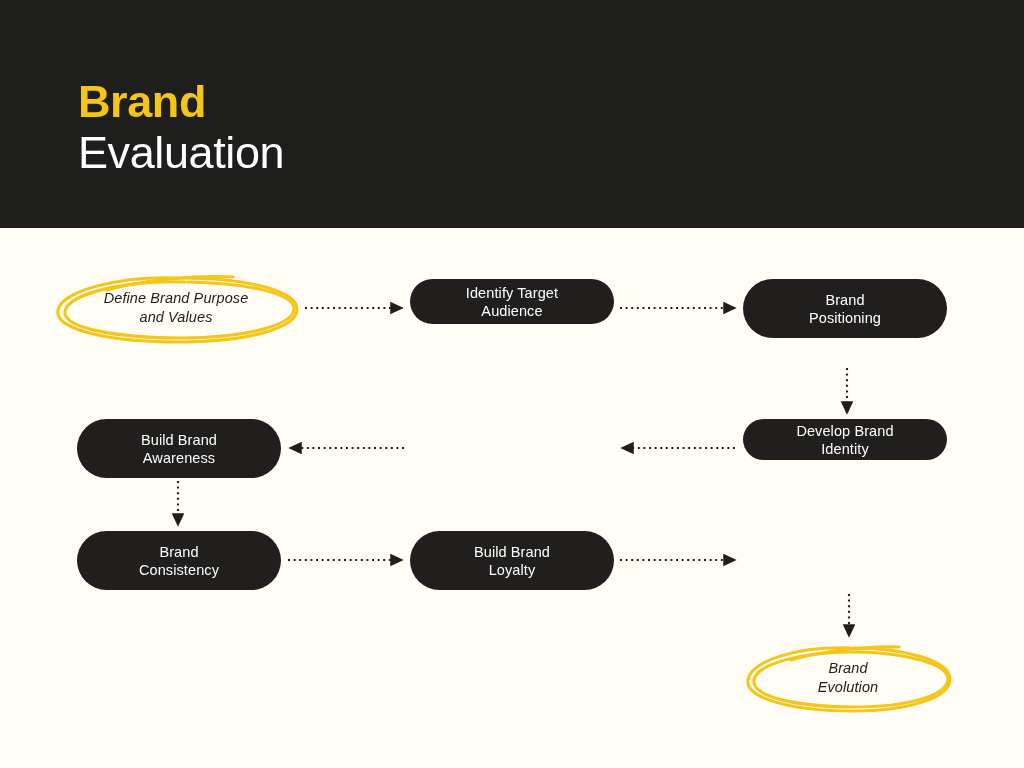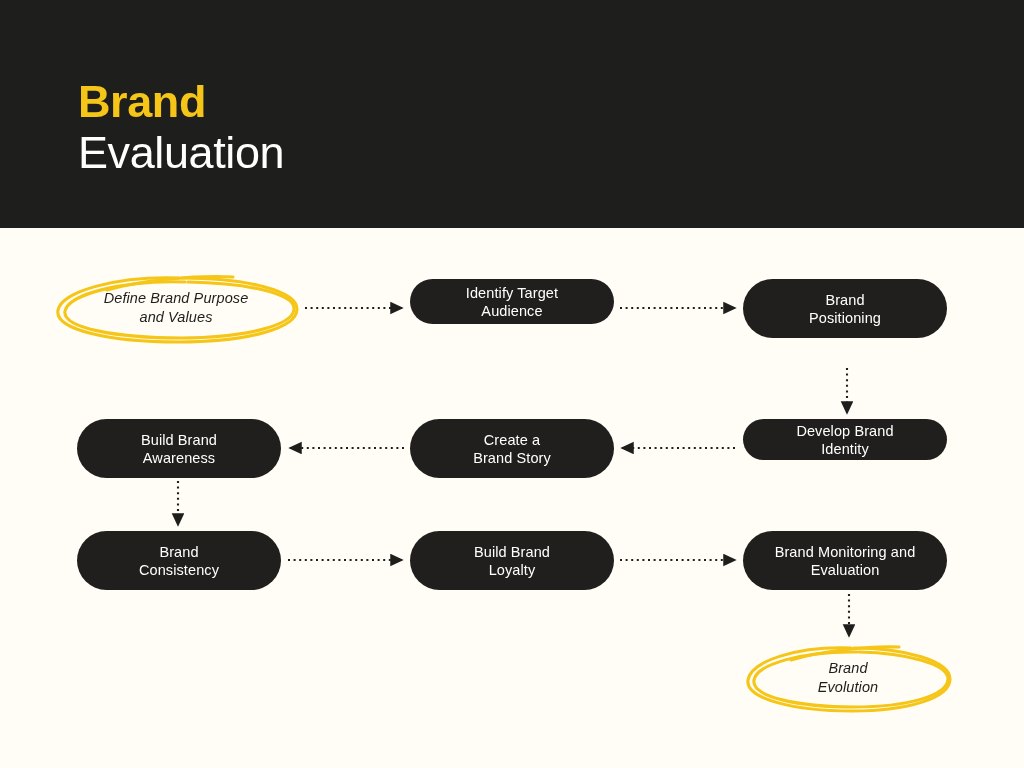--- a/index.html
+++ b/index.html
@@ -179,44 +179,36 @@
   <div class="node" style="left:743px; top:51px; width:204px; height:59px;">
     <span>Brand
 Positioning</span>
   </div>
 
   <div class="node" style="left:743px; top:191px; width:204px; height:41px;">
     <span>Develop Brand
 Identity</span>
   </div>
 
-  <div class="node" style="left:410px; top:191px; width:204px; height:59px;">
-    <span>Create a
-Brand Story</span>
-  </div>
 
   <div class="node" style="left:77px; top:191px; width:204px; height:59px;">
     <span>Build Brand
 Awareness</span>
   </div>
 
   <div class="node" style="left:77px; top:303px; width:204px; height:59px;">
     <span>Brand
 Consistency</span>
   </div>
 
   <div class="node" style="left:410px; top:303px; width:204px; height:59px;">
     <span>Build Brand
 Loyalty</span>
   </div>
 
-  <div class="node" style="left:743px; top:303px; width:204px; height:59px;">
-    <span>Brand Monitoring and
-Evaluation</span>
-  </div>
 
   <div class="circled" style="left:739px; top:412px; width:218px; height:76px;">
     <svg class="scribble" viewBox="0 0 218 76">
       <g fill="none" stroke="#F5C518" stroke-width="3.1" stroke-linecap="round">
         <path d="M112 8 C58 6 12 21 9 40 C6 59 56 71 113 71 C169 71 211 58 211 39 C211 21 166 8 115 8"></path>
         <path d="M118 12 C64 11 18 24 15 40 C12 57 60 67 115 67 C168 67 208 56 209 39 C209 24 168 13 120 12"></path>
         <path d="M52 20 C82 11 128 6 160 7"></path>
       </g>
     </svg>
     <span class="circled-text">Brand

